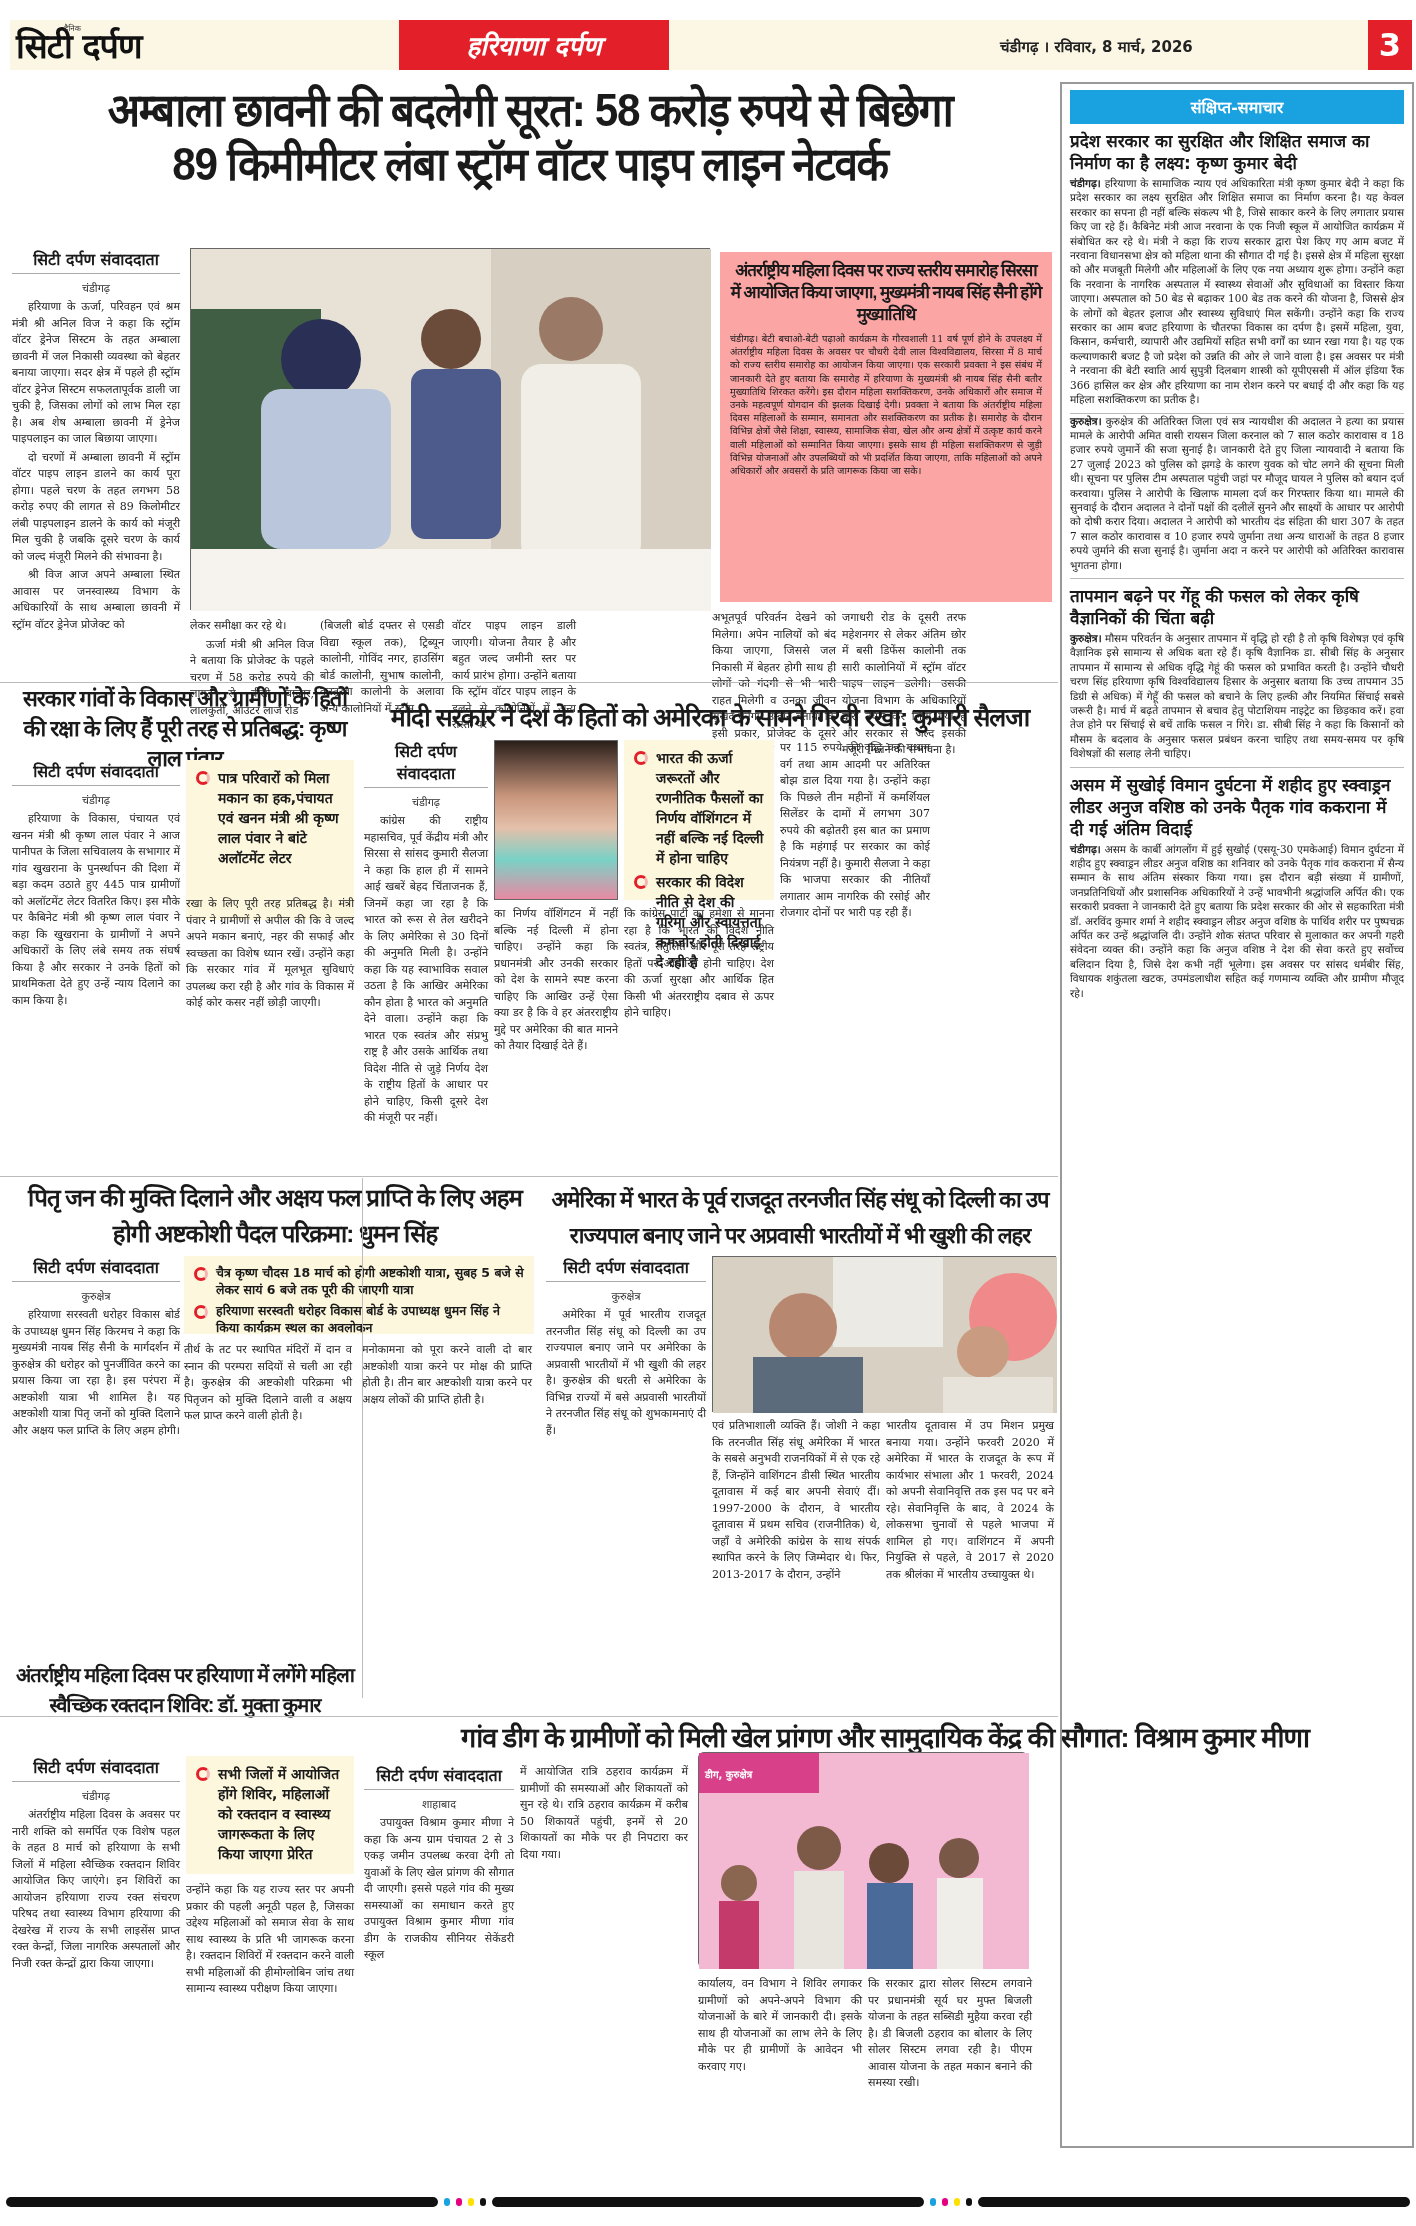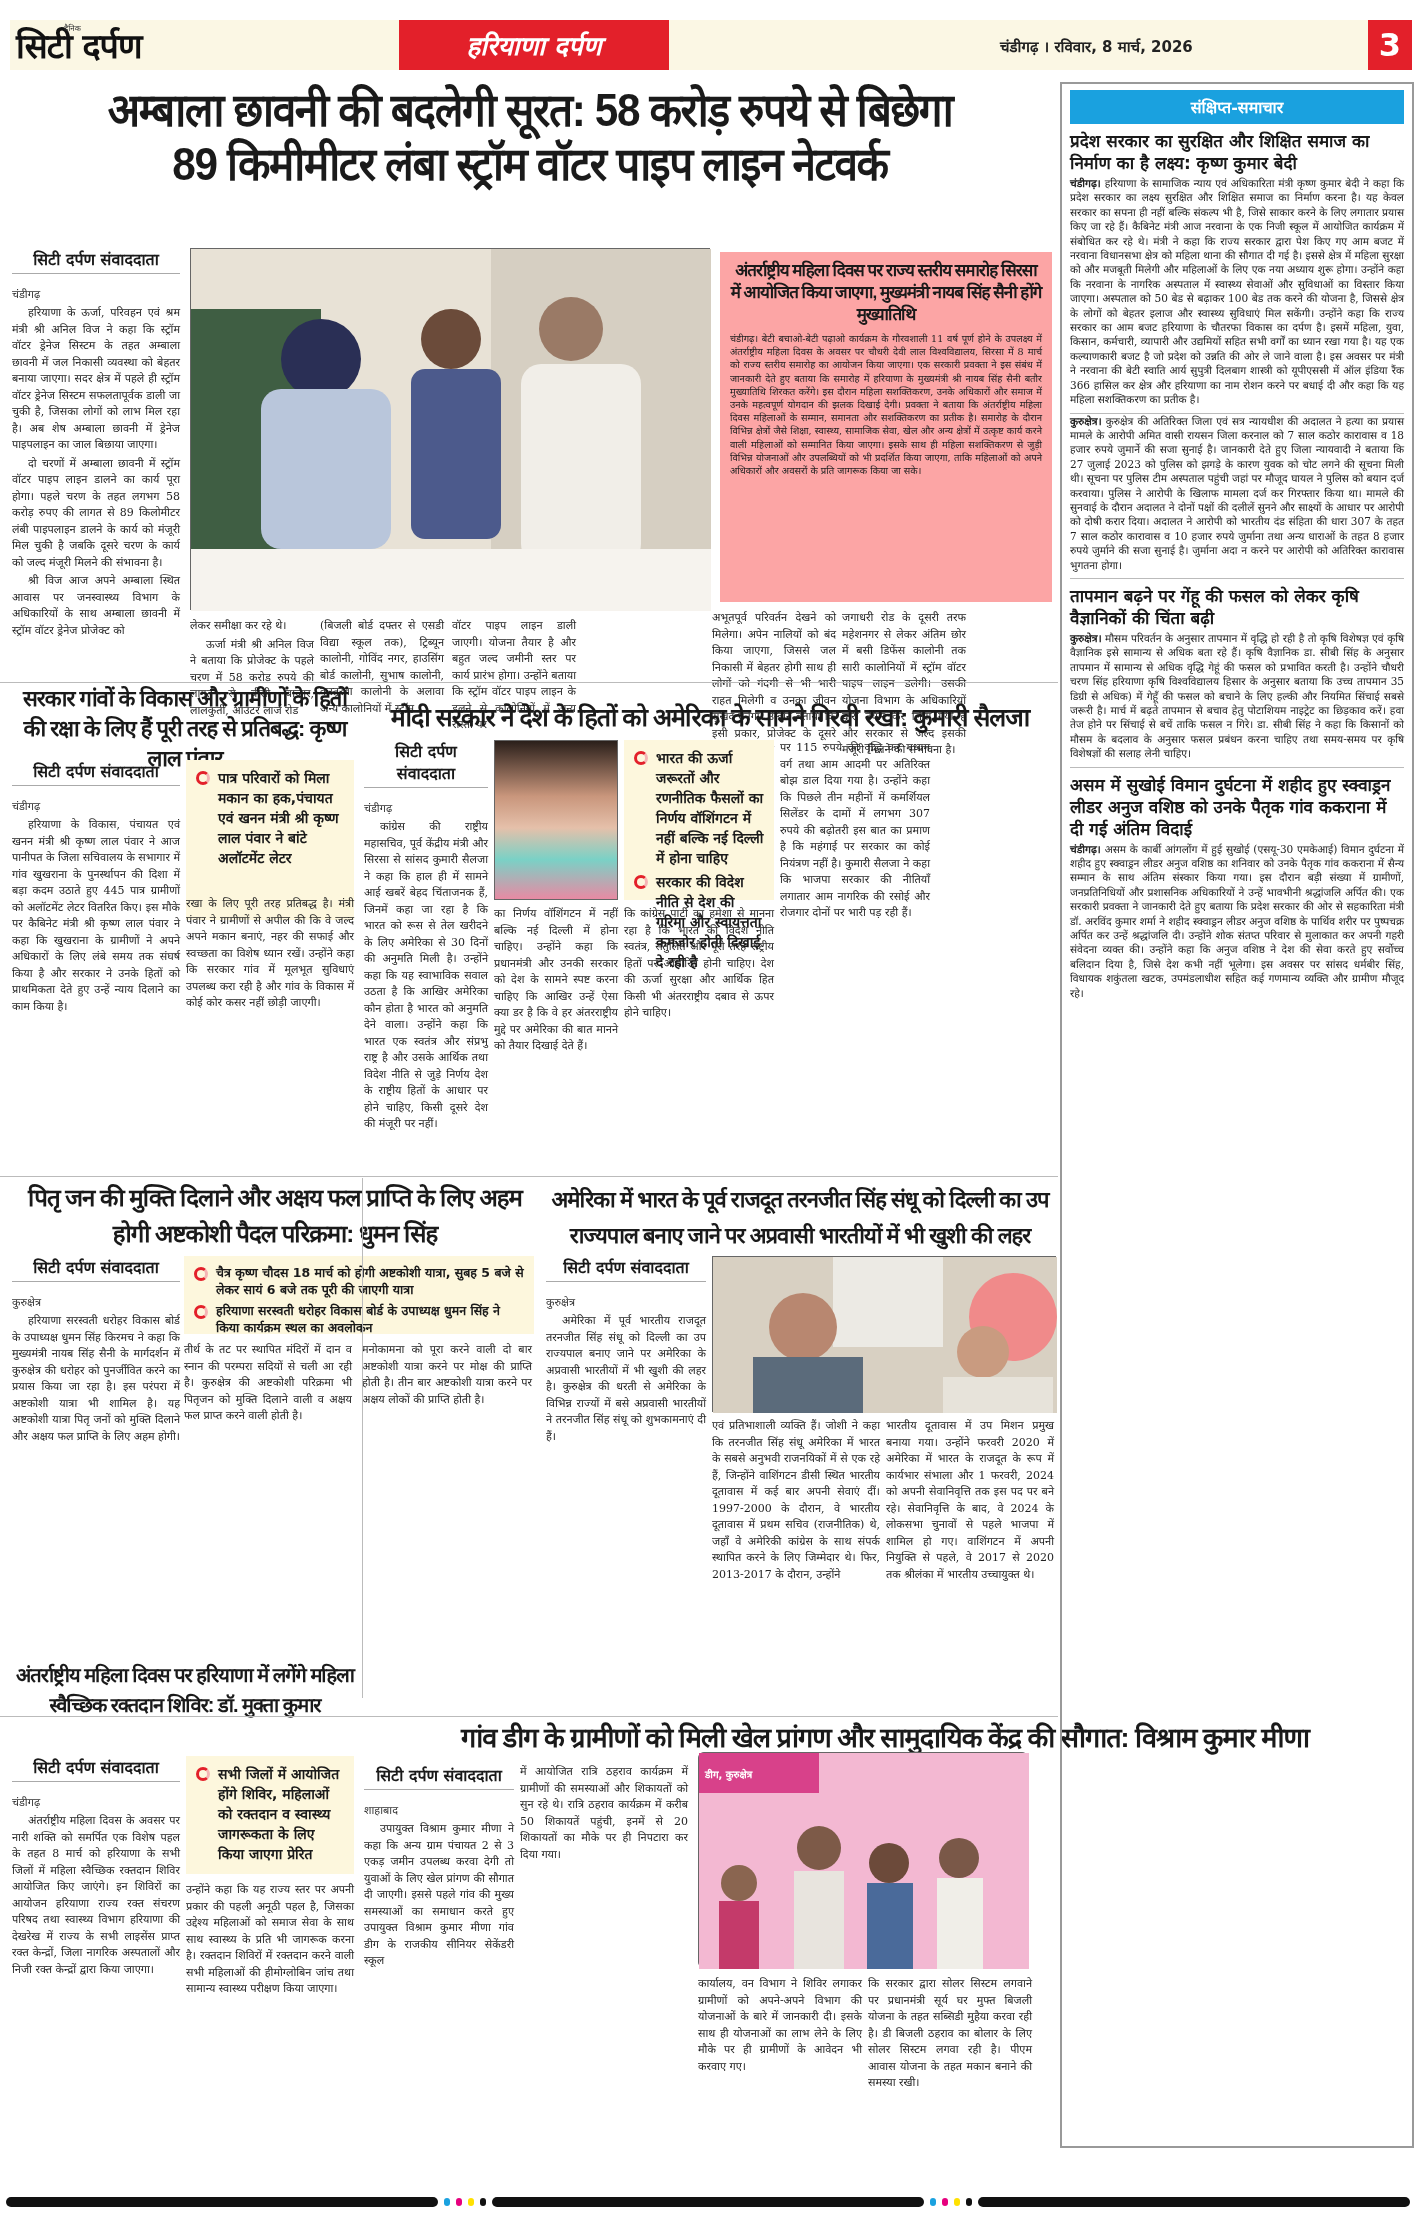--- a/index.html
+++ b/index.html
@@ -7,21 +7,21 @@
   .abs { position: absolute; }
   .mast-band { left: 10px; top: 20px; width: 1400px; height: 50px; background: #fbf7e4; }
   .logo { left: 16px; top: 22px; font-family: "DejaVu Serif", serif; font-weight: bold; font-size: 34px; color: #111; letter-spacing: -1px; }
   .logo-small { left: 64px; top: 22px; font-size: 8px; color: #333; text-align: right; }
   .section-tab { left: 399px; top: 20px; width: 270px; height: 50px; background: #e3202a; color: #fff; font-size: 26px; font-weight: bold; display: flex; align-items: center; justify-content: center; font-style: italic; }
   .dateline { left: 1000px; top: 36px; font-size: 15px; font-weight: bold; color: #222; }
   .page-no { left: 1368px; top: 20px; width: 44px; height: 50px; background: #e3202a; color: #fff; font-size: 32px; font-weight: bold; display: flex; align-items: center; justify-content: center; }
   .hl-main { left: 0; width: 1060px; font-weight: bold; font-size: 46px; line-height: 56px; text-align: center; letter-spacing: -1.5px; font-family: "Liberation Sans Narrow", "Liberation Sans", sans-serif; transform: scaleX(0.92); transform-origin: center; }
   .hl { font-weight: bold; text-align: center; letter-spacing: -1px; font-family: "Liberation Sans", sans-serif; }
   .byline { font-size: 16px; font-weight: bold; text-align: center; border-bottom: 1px solid #aaa; padding-bottom: 3px; }
-  .place { font-size: 11px; color: #333; margin-top: 12px; }
+  .place { font-size: 11px; text-align: center; color: #333; margin-top: 6px; }
   .body { font-size: 11px; line-height: 16.5px; text-align: justify; color: #222; font-family: "DejaVu Serif", serif; }
   .body p { text-indent: 16px; margin-bottom: 2px; }
   .photo { background: linear-gradient(135deg, #c9bfae 0%, #8d7f70 40%, #6b6a66 70%, #d9d2c6 100%); border: 1px solid #666; }
   .highlight-box { background: #fdf7dd; padding: 8px 10px; }
   .bullet { display: flex; gap: 8px; font-weight: bold; font-size: 14px; line-height: 20px; margin-bottom: 4px; }
   .bullet-icon { width: 14px; height: 14px; border-radius: 50%; border: 3px solid #e3202a; border-right-color: #f5b5b5; flex: none; margin-top: 3px; }
   .pink-box { background: #fca5a5; padding: 8px 10px; }
   .sidebar { left: 1060px; top: 82px; width: 354px; height: 2066px; border: 2px solid #999; padding: 6px 8px; }
   .sidebar-head { background: #1aa1df; color: #fff; font-weight: bold; font-size: 16px; text-align: center; padding: 6px 0; margin-bottom: 6px; }
   .side-title { font-weight: bold; font-size: 17px; line-height: 22px; margin: 6px 0 2px; font-family: "DejaVu Sans", sans-serif; }

